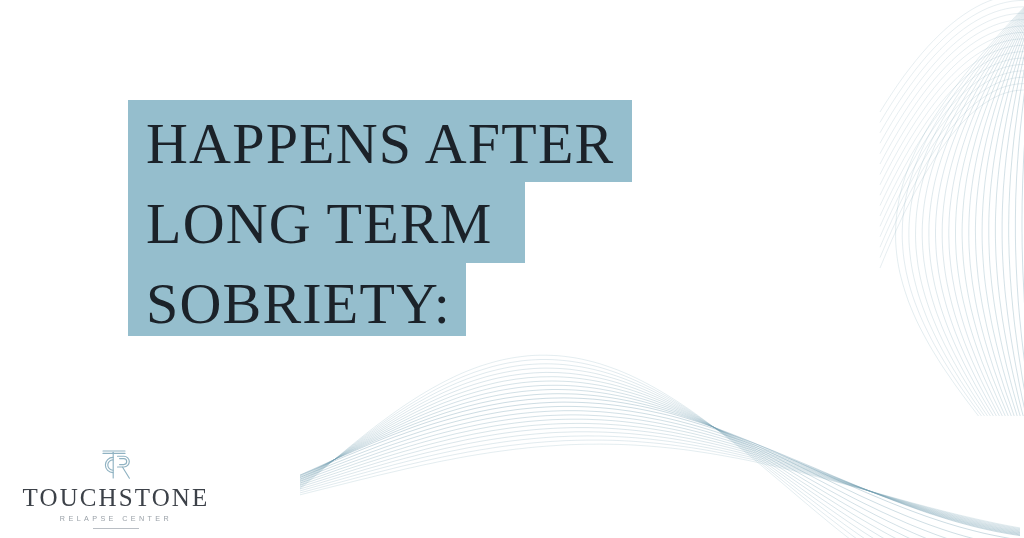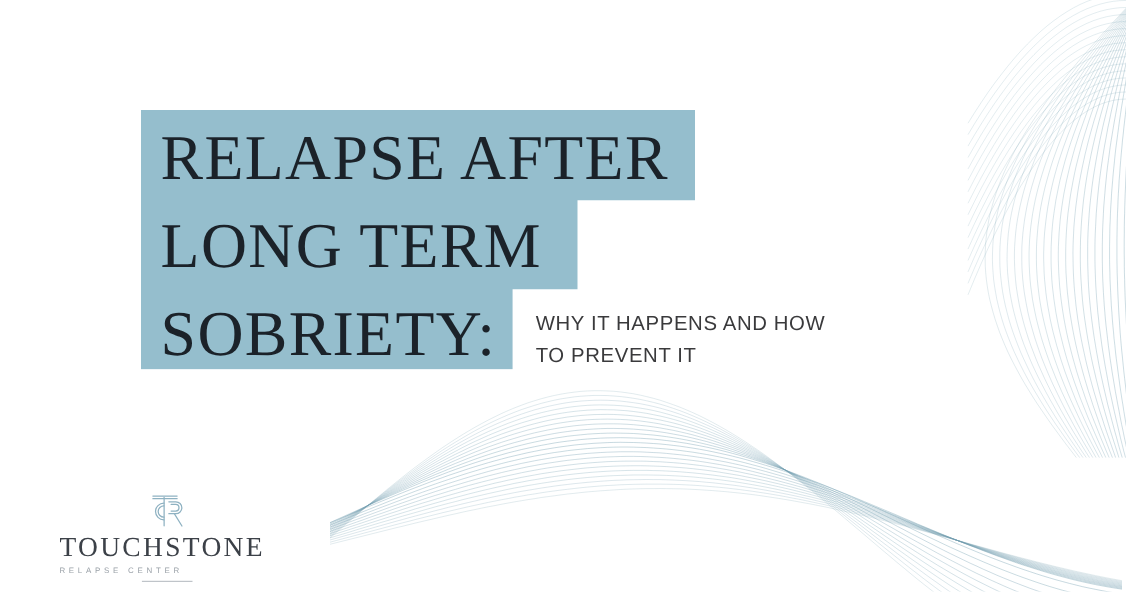--- a/index.html
+++ b/index.html
@@ -78,21 +78,21 @@
     white-space: pre-line;
   }
 
   
   .logo {
     position: absolute;
     left: 18px;
     top: 444px;
     width: 196px;
     height: 86px;
-    margin-left: 36px;
+    text-align: center;
   }
   .logo-mark {
     display: block;
     margin: 0 auto;
     width: 46px;
     height: 40px;
   }
   .logo-word {
     display: block;
     margin-top: 1px;
@@ -190,26 +190,24 @@
         <path d="M1024.0 64.4 L1018.0 64.7 L1012.0 65.5 L1006.0 66.9 L1000.0 68.9 L994.0 71.4 L988.0 74.5 L982.0 78.2 L976.0 82.4 L970.0 87.2 L964.0 92.5 L958.0 98.4 L952.0 104.9 L946.0 111.9 L940.0 119.5 L934.0 127.7 L928.0 136.4 L922.0 145.7 L916.0 155.5 L910.0 165.9 L904.0 176.9 L898.0 188.4 L892.0 200.5 L886.0 213.2 L880.0 226.4" fill="none" stroke="#6f9cae" stroke-width="0.5" stroke-opacity="0.34"></path>
         <path d="M1024.0 70.8 L1018.0 71.1 L1012.0 72.0 L1006.0 73.4 L1000.0 75.4 L994.0 78.0 L988.0 81.2 L982.0 84.9 L976.0 89.2 L970.0 94.1 L964.0 99.6 L958.0 105.7 L952.0 112.3 L946.0 119.5 L940.0 127.3 L934.0 135.6 L928.0 144.6 L922.0 154.1 L916.0 164.2 L910.0 174.8 L904.0 186.1 L898.0 197.9 L892.0 210.3 L886.0 223.3 L880.0 236.8" fill="none" stroke="#6f9cae" stroke-width="0.5" stroke-opacity="0.34"></path>
         <path d="M1024.0 77.2 L1018.0 77.5 L1012.0 78.4 L1006.0 79.9 L1000.0 81.9 L994.0 84.6 L988.0 87.8 L982.0 91.7 L976.0 96.1 L970.0 101.1 L964.0 106.7 L958.0 112.9 L952.0 119.7 L946.0 127.1 L940.0 135.0 L934.0 143.6 L928.0 152.8 L922.0 162.5 L916.0 172.8 L910.0 183.7 L904.0 195.3 L898.0 207.4 L892.0 220.0 L886.0 233.3 L880.0 247.2" fill="none" stroke="#6f9cae" stroke-width="0.5" stroke-opacity="0.34"></path>
         <path d="M1024.0 83.6 L1018.0 83.9 L1012.0 84.8 L1006.0 86.3 L1000.0 88.4 L994.0 91.2 L988.0 94.5 L982.0 98.4 L976.0 102.9 L970.0 108.1 L964.0 113.8 L958.0 120.2 L952.0 127.1 L946.0 134.7 L940.0 142.8 L934.0 151.6 L928.0 160.9 L922.0 170.9 L916.0 181.5 L910.0 192.7 L904.0 204.4 L898.0 216.8 L892.0 229.8 L886.0 243.4 L880.0 257.6" fill="none" stroke="#6f9cae" stroke-width="0.5" stroke-opacity="0.34"></path>
         <path d="M1024.0 90.0 L1018.0 90.3 L1012.0 91.2 L1006.0 92.8 L1000.0 94.9 L994.0 97.7 L988.0 101.1 L982.0 105.1 L976.0 109.8 L970.0 115.0 L964.0 120.9 L958.0 127.4 L952.0 134.5 L946.0 142.2 L940.0 150.6 L934.0 159.5 L928.0 169.1 L922.0 179.3 L916.0 190.1 L910.0 201.6 L904.0 213.6 L898.0 226.3 L892.0 239.6 L886.0 253.5 L880.0 268.0" fill="none" stroke="#6f9cae" stroke-width="0.5" stroke-opacity="0.34"></path>
       </g>
   </svg>
 
   <div class="blue-block"></div>
 
-  <h1 class="headline">RELAPSE AFTER
+  <h1 class="headline">HAPPENS AFTER
 LONG TERM
 SOBRIETY:</h1>
 
-  <p class="subtitle">WHY IT HAPPENS AND HOW
-TO PREVENT IT</p>
 
   <div class="logo">
     <svg class="logo-mark" viewBox="0 0 46 40" xmlns="http://www.w3.org/2000/svg" aria-hidden="true">
       <g fill="none" stroke="#8fb2c2" stroke-width="1.15" stroke-linecap="round">
 
         <path d="M10 7 H32"></path>
         <path d="M10 9.4 H32"></path>
 
         <path d="M20.2 8.2 V34"></path>
 

